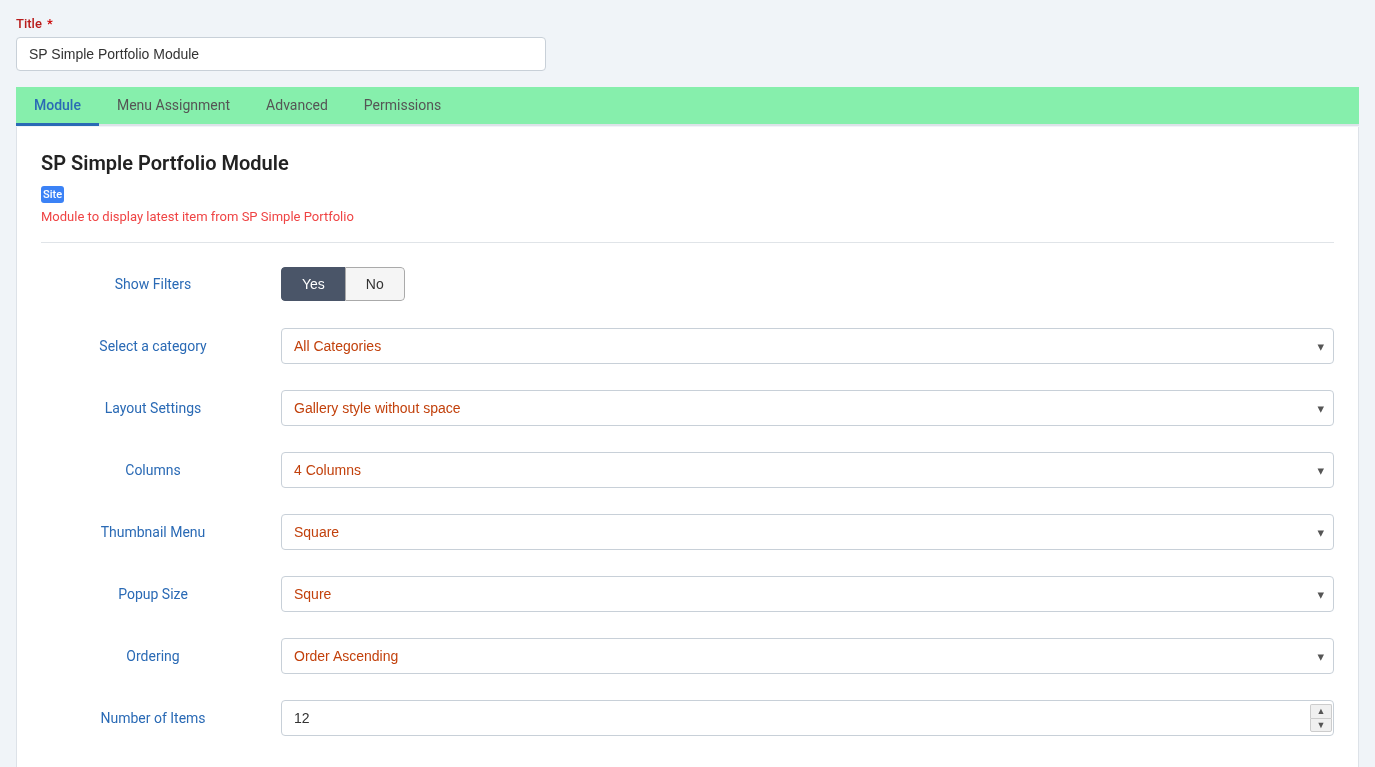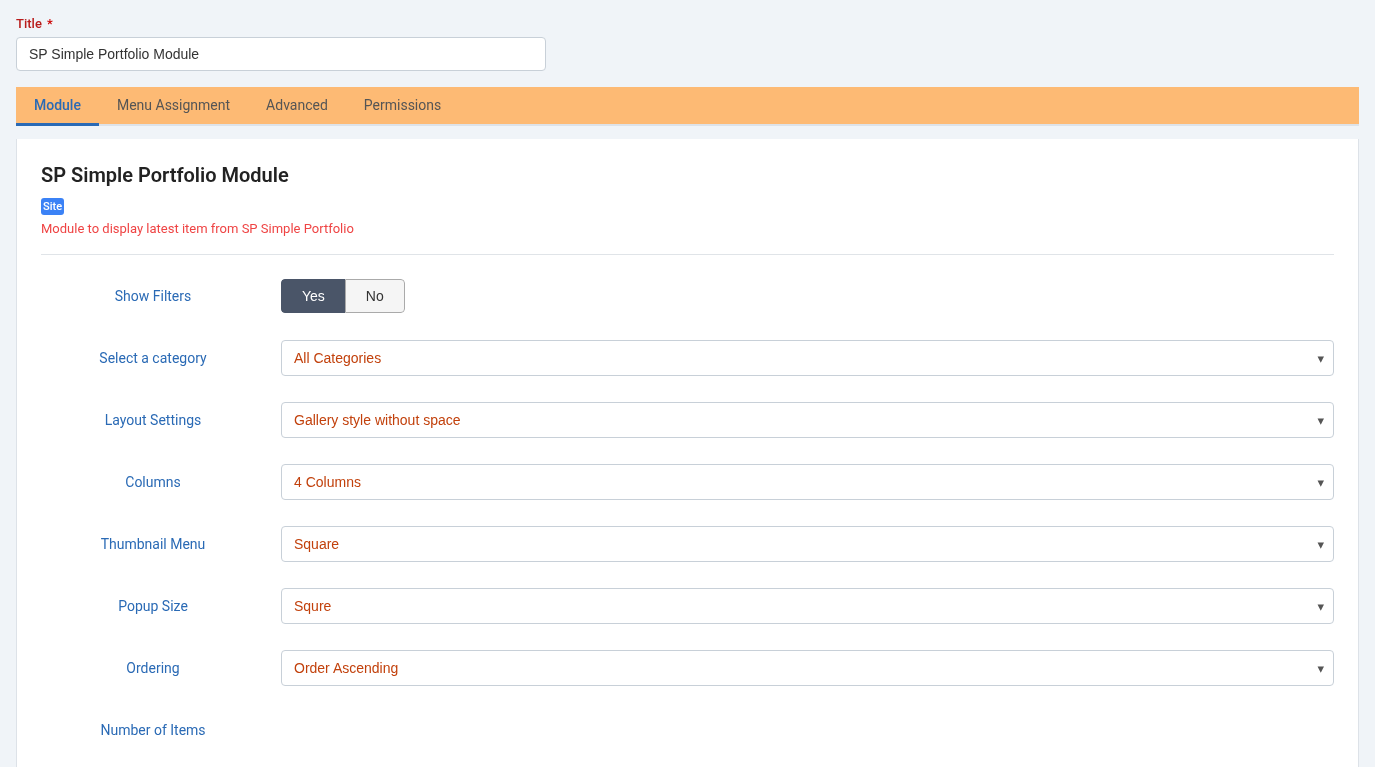--- a/index.html
+++ b/index.html
@@ -39,22 +39,22 @@
       border-radius: 4px;
       font-size: 14px;
       color: #333;
       background: #fff;
       outline: none;
     }
 
     .tabs-bar {
       display: flex;
       border-bottom: 2px solid #dde2e8;
-      margin-bottom: 13px;
-      background: #fdba74;
+      margin-bottom: 1px;
+      background: #86efac;
       align-items: flex-end;
     }
 
     .tab {
       padding: 10px 18px;
       cursor: pointer;
       font-size: 14px;
       color: #555;
       border-bottom: 3px solid transparent;
       margin-bottom: -2px;
@@ -335,16 +335,25 @@
       <div class="form-control">
         <div class="select-wrapper">
           <select><option value="Order Ascending">Order Ascending</option></select>
           <span class="chevron-icon">▾</span>
         </div>
       </div>
     </div>
 
     <div class="form-row">
       <div class="form-label">Number of Items</div>
+      <div class="form-control">
+        <div class="number-input-wrapper">
+          <input type="number" value="12" style="">
+          <div class="number-spinners">
+            <button class="spin-btn">▲</button>
+            <button class="spin-btn">▼</button>
+          </div>
+        </div>
+      </div>
     </div>
 
   </div>
 </div>
 
 </body></html>

